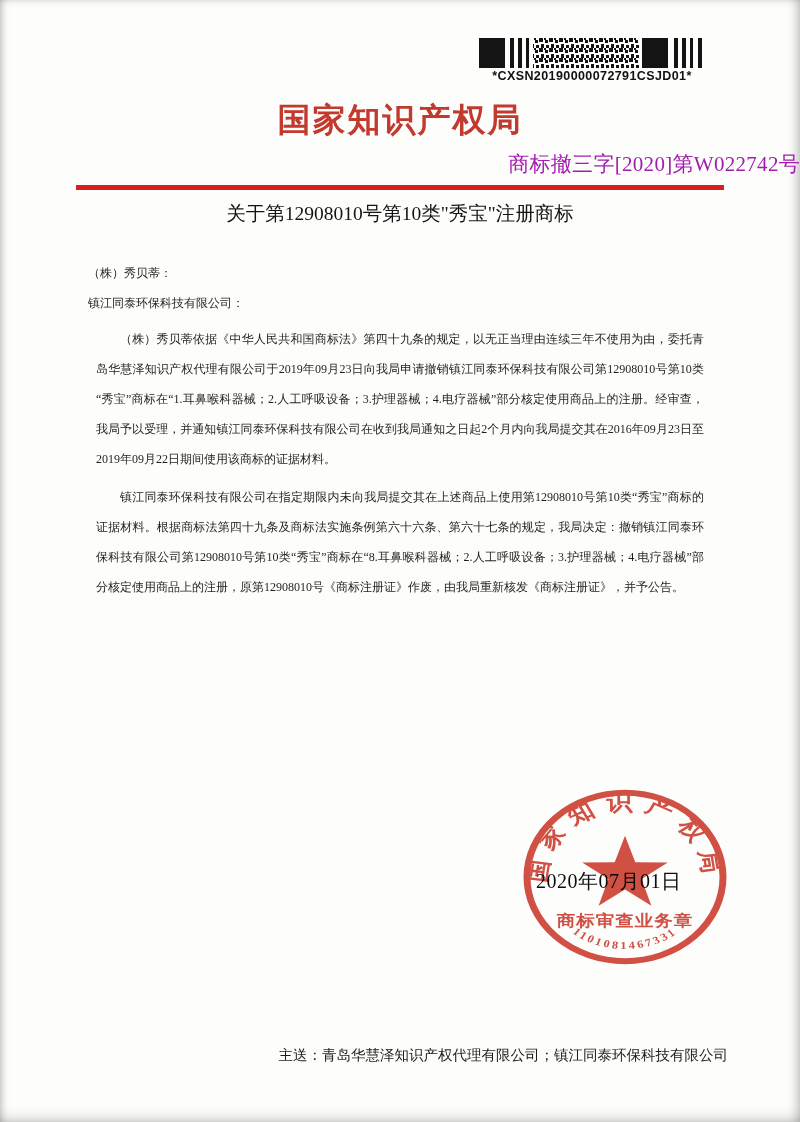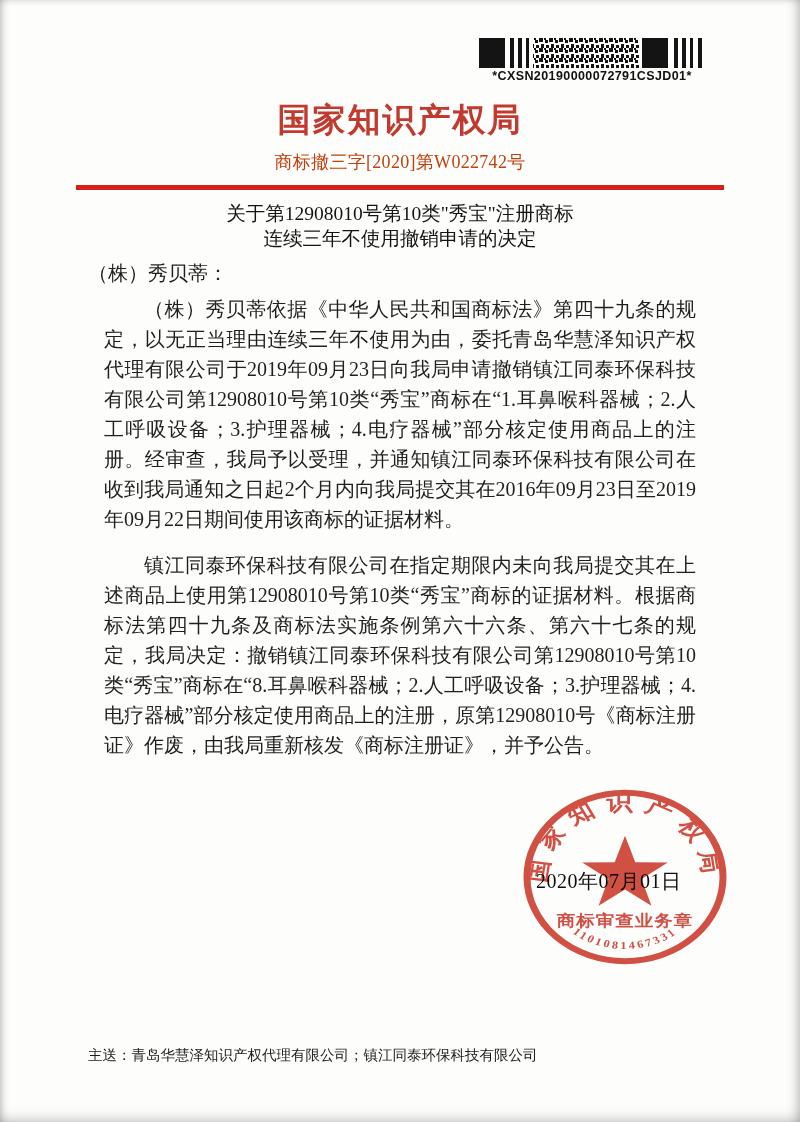--- a/index.html
+++ b/index.html
@@ -19,54 +19,54 @@
   .barcode-text{
     margin-top:1px;font-family:"Liberation Sans","DejaVu Sans",sans-serif;
     font-weight:bold;font-size:12.5px;letter-spacing:.4px;color:#111;white-space:nowrap;
   }
   
   .agency{
     position:absolute;left:0;top:98px;width:800px;margin:0;text-align:center;
     font-size:33px;font-weight:600;letter-spacing:2px;color:#c2392e;
   }
   .docnum{
-    position:absolute;left:0;top:150px;width:800px;text-align:center;
-    font-size:18px;color:#c2410c;letter-spacing:.3px;
+    position:absolute;left:0;top:150px;width:800px;text-align:right;
+    font-size:21px;color:#a21caf;letter-spacing:.3px;
   }
   .rule{position:absolute;left:76px;top:185px;width:648px;height:4.5px;background:#d6201d;}
   .doc-title{
     position:absolute;left:0;top:201px;width:800px;text-align:center;
     font-size:19.5px;line-height:25px;color:#141414;
   }
   
   .content{
     position:absolute;left:88px;top:258px;width:624px;
-    font-size:20px;line-height:30px;text-align:justify;
+    font-size:12px;line-height:30px;text-align:justify;
   }
   .addr{white-space:nowrap;}
-  .para{margin:16px;text-indent:2em;}
+  .para{margin:8px;text-indent:2em;}
   .para.first{margin-top:6px;}
   
   .date{
     position:absolute;left:536px;top:868px;font-size:20px;color:#0d0d0d;
     letter-spacing:.5px;white-space:nowrap;z-index:1;
   }
   .seal{position:absolute;left:519px;top:786px;width:212px;height:182px;
         mix-blend-mode:multiply;opacity:.93;z-index:2;}
   .seal svg{display:block;width:212px;height:182px;}
   .seal text{fill:#d04237;font-family:"Liberation Serif","DejaVu Serif",serif;font-weight:bold;}
   .seal .seal-arc-text{font-size:26px;letter-spacing:11px;}
   .seal .seal-label-text{font-size:18.5px;letter-spacing:1px;}
   .seal .seal-serial-text{font-size:12.5px;letter-spacing:2.6px;}
   
   .footer{
     position:absolute;left:88px;top:1046px;width:640px;
     font-size:14.5px;line-height:19px;color:#1c1c1c;
   }
-  .footer div{white-space:nowrap;}
+  .footer div{white-space:nowrap;text-align:right;}
 </style>
 </head>
 <body>
 
 <div class="page">
 
   <div class="barcode">
     <svg width="226" height="30" viewBox="0 0 226 30">
       <defs>
         <pattern id="dm" width="10" height="10" patternUnits="userSpaceOnUse">
@@ -92,25 +92,25 @@
   </div>
 
   <h1 class="agency">国家知识产权局</h1>
 
   <div class="docnum">商标撤三字[2020]第W022742号</div>
 
   <div class="rule"></div>
 
   <div class="doc-title">
     <div>关于第12908010号第10类"秀宝"注册商标</div>
-    <div>连续三年不使用撤销申请的决定</div>
   </div>
 
   <div class="content">
     <div class="addr">（株）秀贝蒂：</div>
+    <div class="addr">镇江同泰环保科技有限公司：</div>
     <p class="para first">（株）秀贝蒂依据《中华人民共和国商标法》第四十九条的规定，以无正当理由连续三年不使用为由，委托青岛华慧泽知识产权代理有限公司于2019年09月23日向我局申请撤销镇江同泰环保科技有限公司第12908010号第10类“秀宝”商标在“1.耳鼻喉科器械；2.人工呼吸设备；3.护理器械；4.电疗器械”部分核定使用商品上的注册。经审查，我局予以受理，并通知镇江同泰环保科技有限公司在收到我局通知之日起2个月内向我局提交其在2016年09月23日至2019年09月22日期间使用该商标的证据材料。</p>
     <p class="para">镇江同泰环保科技有限公司在指定期限内未向我局提交其在上述商品上使用第12908010号第10类“秀宝”商标的证据材料。根据商标法第四十九条及商标法实施条例第六十六条、第六十七条的规定，我局决定：撤销镇江同泰环保科技有限公司第12908010号第10类“秀宝”商标在“8.耳鼻喉科器械；2.人工呼吸设备；3.护理器械；4.电疗器械”部分核定使用商品上的注册，原第12908010号《商标注册证》作废，由我局重新核发《商标注册证》，并予公告。</p>
   </div>
 
   <div class="date">2020年07月01日</div>
 
   <div class="seal">
     <svg viewBox="0 0 212 212" preserveAspectRatio="none">
       <circle cx="106" cy="106" r="98" fill="none" stroke="#d04237" stroke-width="7"></circle>
       <path id="sealTopArc" d="M 32.7,132.7 A 78,78 0 1,1 179.3,132.7" fill="none"></path>

